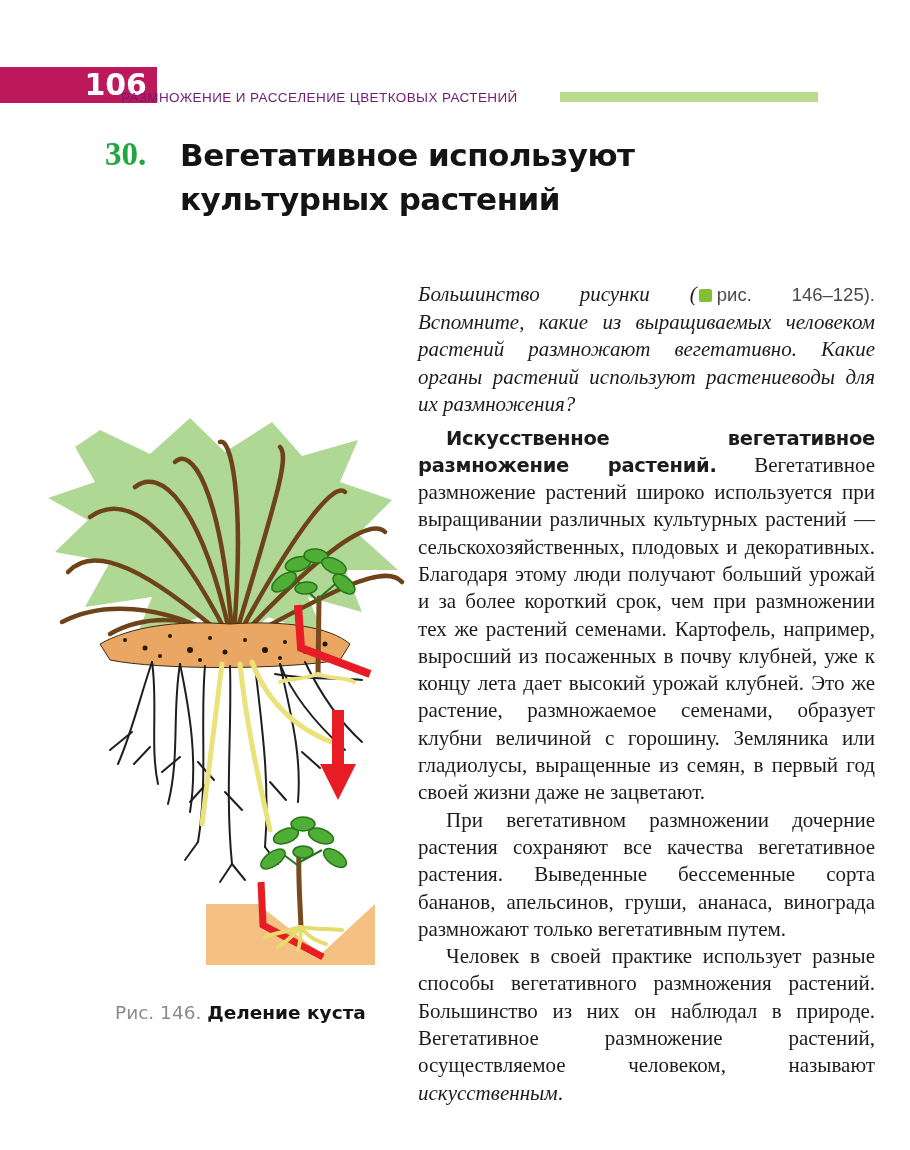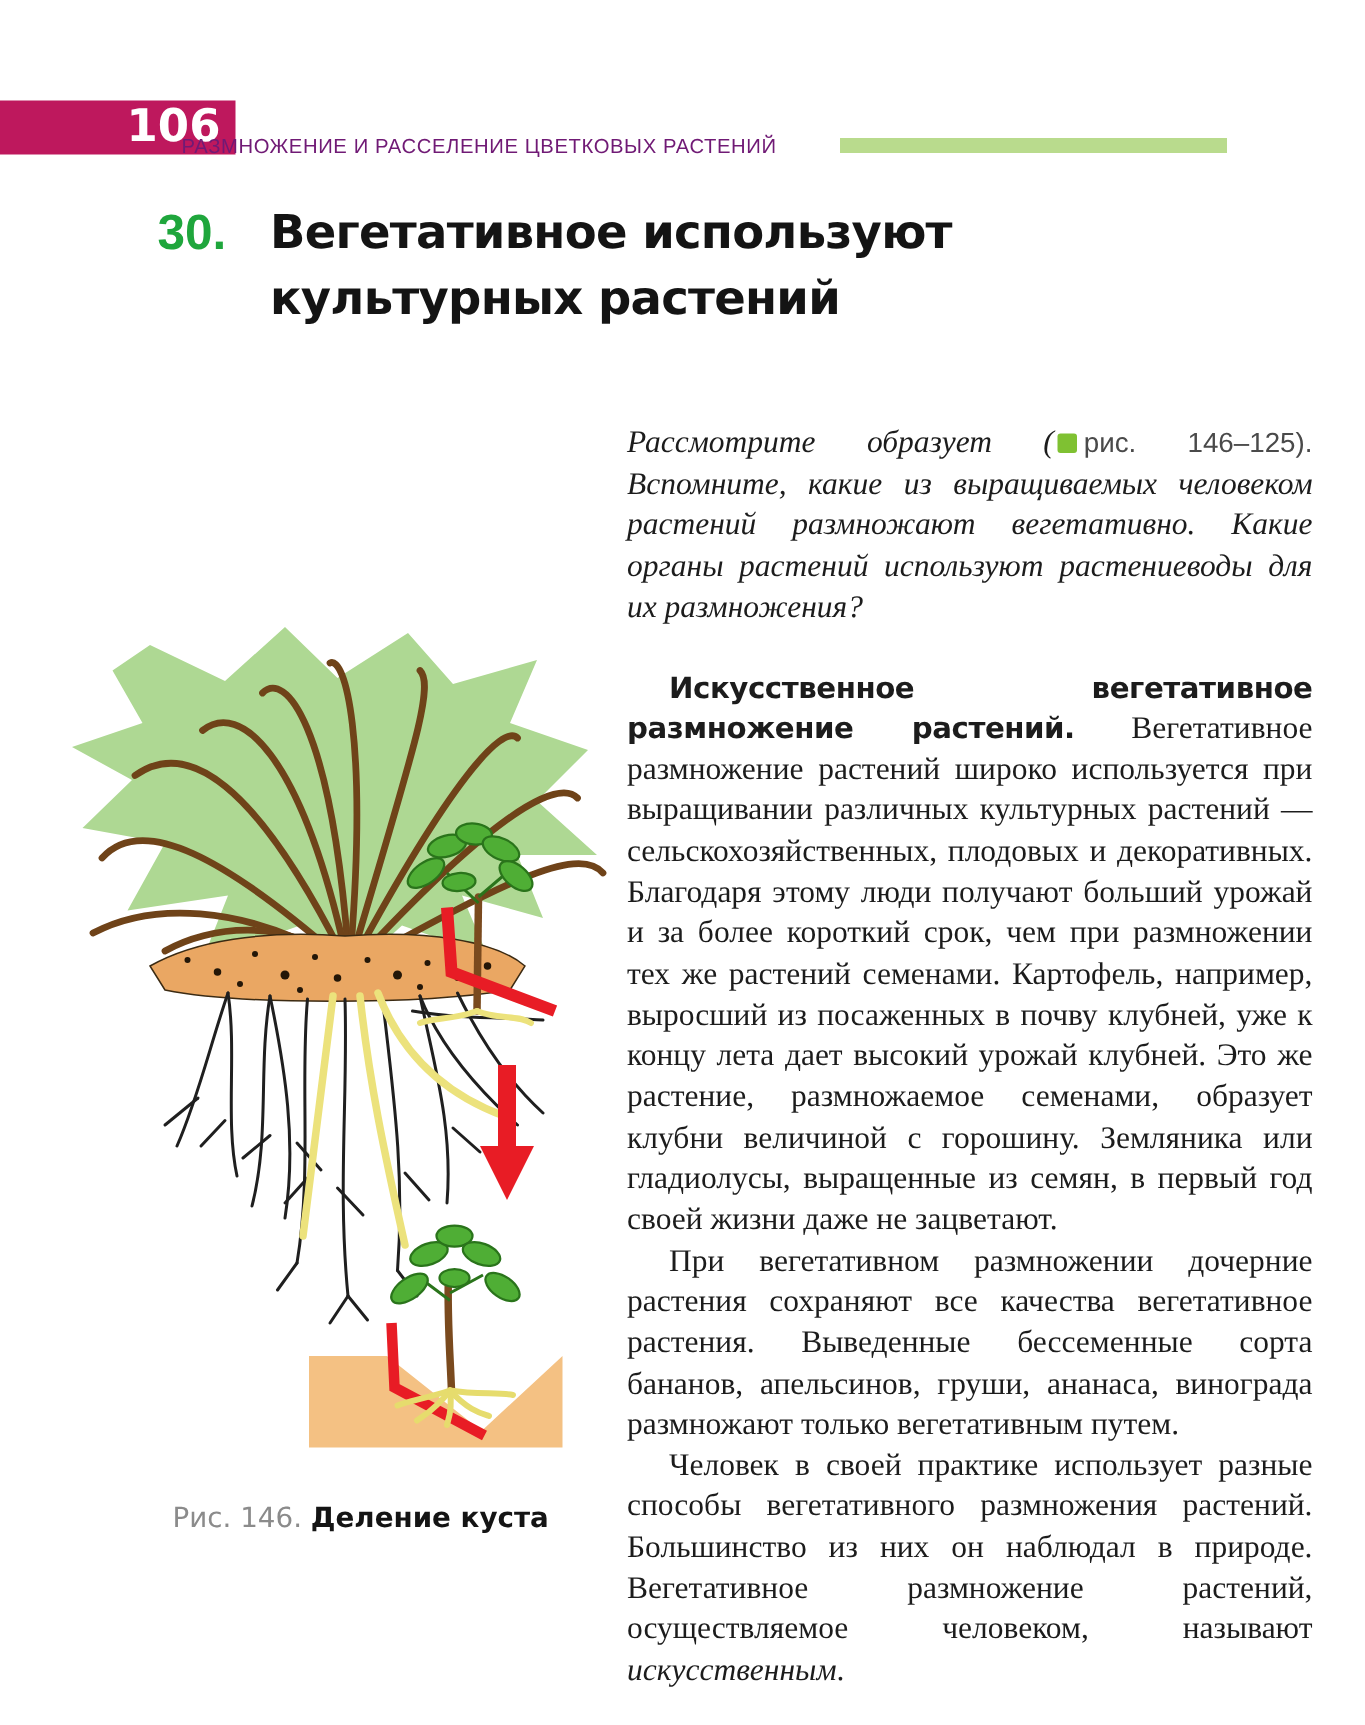--- a/index.html
+++ b/index.html
@@ -11,33 +11,33 @@
                text-align:right;padding-left:40px;}
   .pagenum-bar span{display:block;line-height:36px;padding-right:10px;
                font-family:"DejaVu Sans",sans-serif;font-weight:bold;font-size:30px;color:#ffffff;}
   .running-head{position:absolute;left:121px;top:90px;
                font-family:"Liberation Sans",sans-serif;font-size:13.5px;letter-spacing:.4px;
                color:#701a75;}
   .head-rule{position:absolute;left:560px;top:92px;width:258px;height:10px;background:#b9db8d;}
 
   
   .sec-num{position:absolute;left:105px;top:136px;
-           font-family:Liberation Sans, sans-serif;font-weight:bold;font-size:33px;color:#1fa63c;}
+           font-family:Liberation Serif, serif;font-weight:bold;font-size:33px;color:#1fa63c;}
   .sec-title{position:absolute;left:180px;top:133px;width:620px;margin:0;
            font-family:"DejaVu Sans",sans-serif;font-weight:bold;font-size:31px;line-height:44px;
            color:#141414;letter-spacing:-.5px;}
 
   
   .text-col{position:absolute;left:418px;top:281px;width:457px;}
   .intro{margin:0;font-style:italic;font-size:21px;line-height:27.5px;text-align:justify;color:#1c1c1c;}
   .figref{font-style:normal;font-family:"Liberation Sans",sans-serif;font-size:18.5px;color:#4a4a4a;}
   .refsq{display:inline-block;width:13px;height:13px;background:#7fc132;border-radius:2px;
          margin:0 5px 0 2px;vertical-align:-1px;}
   .body{margin:0;font-size:21px;line-height:27.3px;text-align:justify;color:#1c1c1c;text-indent:28px;}
-  .body.first{margin-top:26px;}
+  .body.first{margin-top:6px;}
   .lead{font-family:"DejaVu Sans",sans-serif;font-weight:bold;font-size:19.5px;letter-spacing:-.3px;}
 
   
   .fig-wrap{position:absolute;left:40px;top:412px;width:372px;height:578px;}
   .fig-caption{position:absolute;left:115px;top:1002px;
          font-family:"DejaVu Sans",sans-serif;font-size:18.5px;color:#111;text-align:center;}
   .fig-caption .figlabel{color:#8b8b8b;font-weight:normal;}
   .fig-caption .figname{font-weight:bold;color:#141414;}
 </style>
 </head>
@@ -173,21 +173,21 @@
       </g>
     </svg>
   </div>
 
   <div class="fig-caption">
     <span class="figlabel">Рис. 146.</span>
     <span class="figname">Деление куста</span>
   </div>
 
   <div class="text-col">
-    <p class="intro"><span>Рассмотрите образует (</span><span class="refsq"></span><span class="figref">рис. 146–125).</span><span> Вспомните, какие из выращиваемых человеком растений размножают вегетативно. Какие органы растений используют растениеводы для их размножения?</span></p>
+    <p class="intro"><span>Большинство рисунки (</span><span class="refsq"></span><span class="figref">рис. 146–125).</span><span> Вспомните, какие из выращиваемых человеком растений размножают вегетативно. Какие органы растений используют растениеводы для их размножения?</span></p>
 
     <p class="body first"><span class="lead">Искусственное вегетативное размножение растений.</span><span> Вегетативное размножение растений широко используется при выращивании различных культурных растений — сельскохозяйственных, плодовых и декоративных. Благодаря этому люди получают больший урожай и за более короткий срок, чем при размножении тех же растений семенами. Картофель, например, выросший из посаженных в почву клубней, уже к концу лета дает высокий урожай клубней. Это же растение, размножаемое семенами, образует клубни величиной с горошину. Земляника или гладиолусы, выращенные из семян, в первый год своей жизни даже не зацветают.</span></p>
 
     <p class="body">При вегетативном размножении дочерние растения сохраняют все качества вегетативное растения. Выведенные бессеменные сорта бананов, апельсинов, груши, ананаса, винограда размножают только вегетативным путем.</p>
 
     <p class="body"><span>Человек в своей практике использует разные способы вегетативного размножения растений. Большинство из них он наблюдал в природе. Вегетативное размножение растений, осуществляемое человеком, называют </span><i>искусственным</i><span>.</span></p>
   </div>
 
 </div>
 

